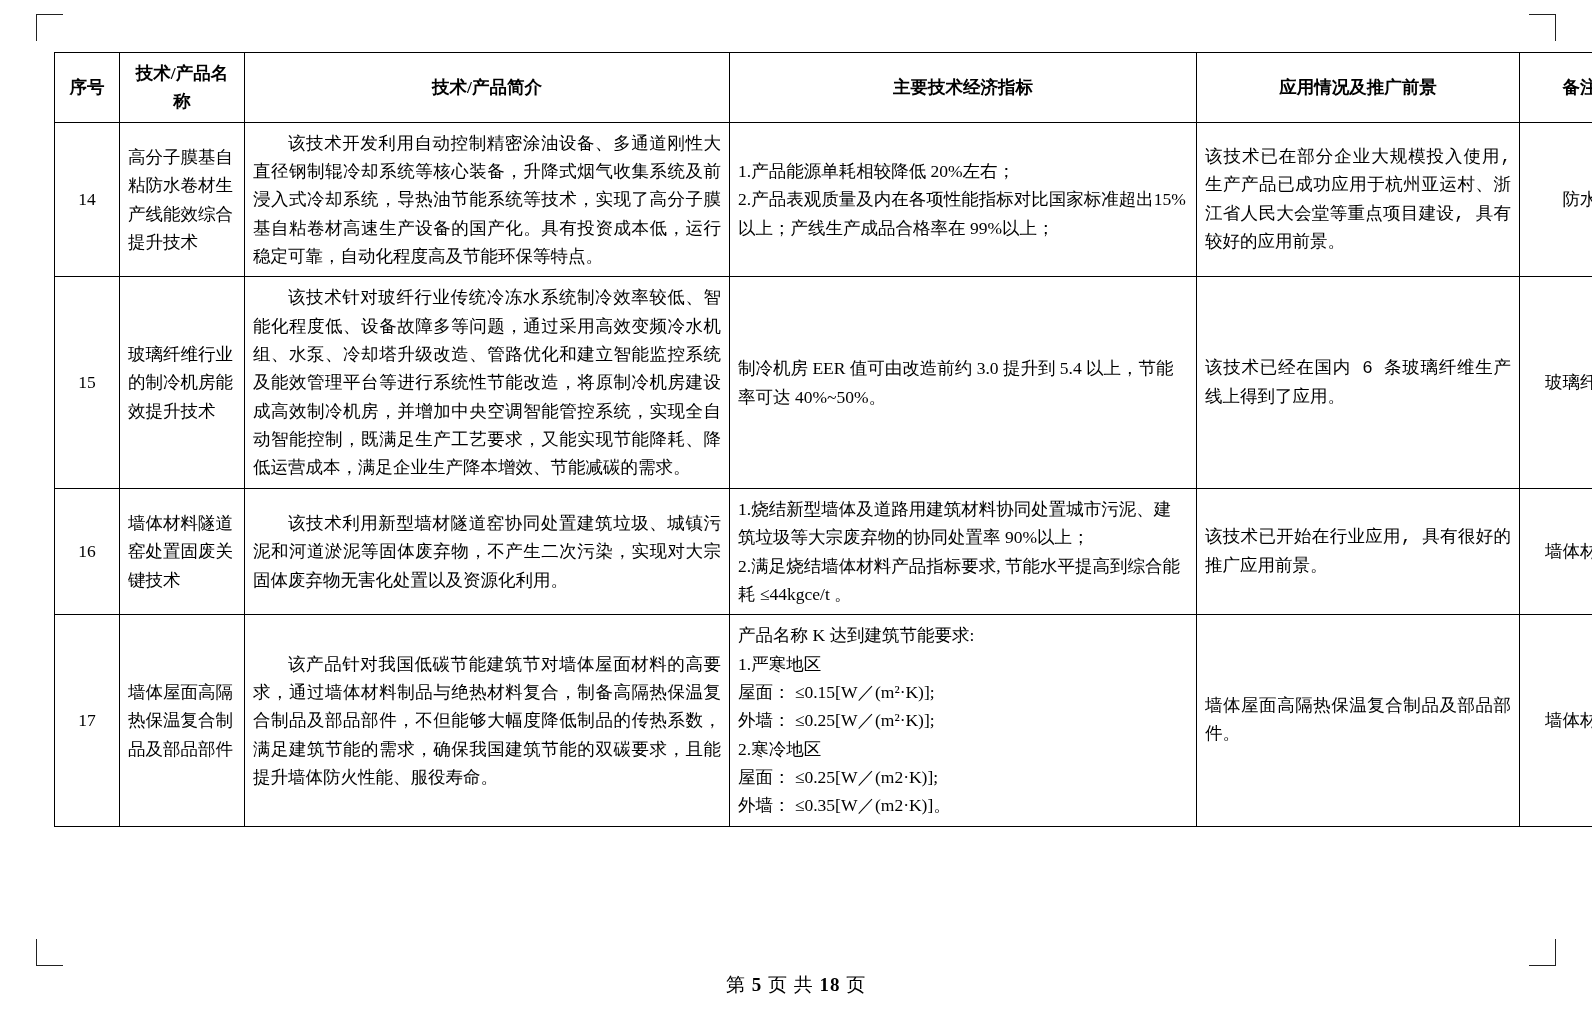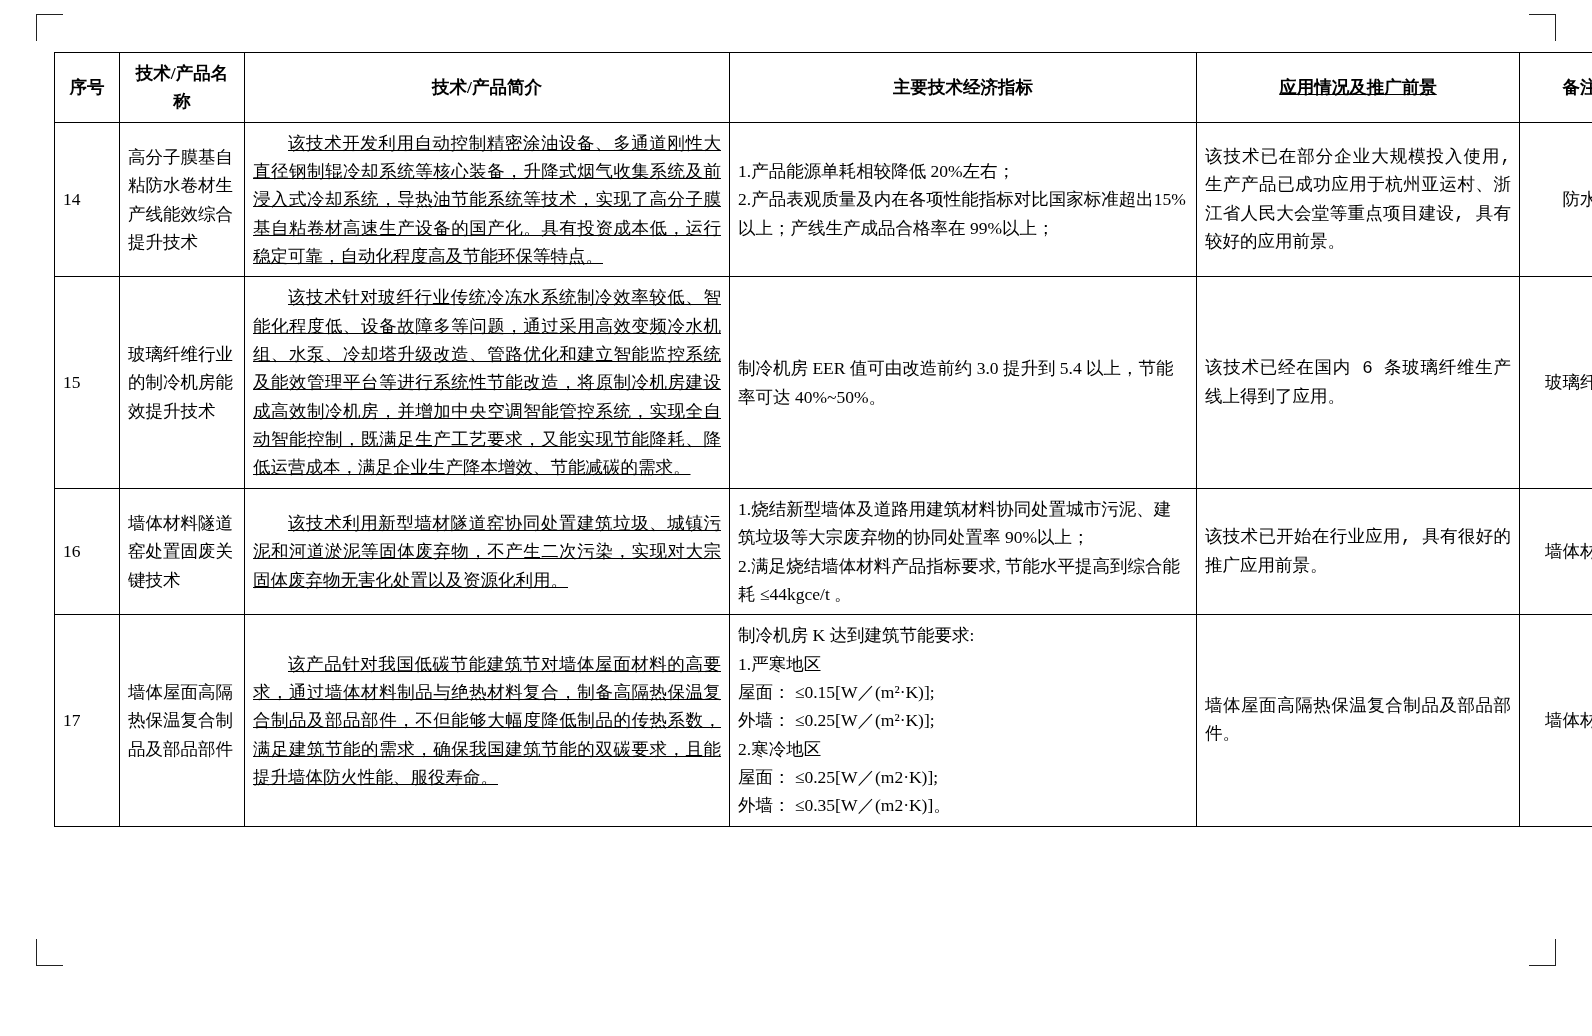--- a/index.html
+++ b/index.html
@@ -45,32 +45,32 @@
     padding: 6px 8px;
     font-size: 17.5px;
     line-height: 1.62;
   }
   thead th {
     font-weight: bold;
     text-align: center;
     font-size: 20px;
     padding: 10px 6px;
   }
-  .c-no     { width: 48px;  text-align: left; }
+  .c-no     { width: 48px;  text-align: center; }
   .c-name   { width: 108px; text-align: left; }
-  .c-intro  { width: 468px; text-align: justify; text-justify: inter-ideograph; text-decoration: underline; }
+  .c-intro  { width: 468px; text-align: justify; text-justify: inter-ideograph; }
   .c-index  { width: 450px; text-align: justify; text-justify: inter-ideograph; margin-top: 23px; }
   .c-apply  { width: 306px; text-align: justify; text-justify: inter-ideograph; font-family: Liberation Mono, monospace; }
   .c-remark { width: 104px; text-align: center; }
 
   thead .h-no    { width: 48px; }
   thead .h-name  { width: 108px; line-height: 1.4; }
   thead .h-intro { width: 468px; }
   thead .h-index { width: 450px; }
-  thead .h-apply { width: 306px; text-decoration: underline; }
+  thead .h-apply { width: 306px; }
   thead .h-remark{ width: 104px; }
 
   td.c-intro p, td.c-index p, td.c-apply p {
     margin: 0;
   }
   td.c-index p { text-align: left; }
   .indent { text-indent: 2em; }
 
   .footer {
     position: absolute;
@@ -148,29 +148,36 @@
         <td class="c-remark">墙体材料</td>
       </tr>
 
       <tr>
         <td class="c-no">17</td>
         <td class="c-name">墙体屋面高隔热保温复合制品及部品部件</td>
         <td class="c-intro">
             <p class="indent">该产品针对我国低碳节能建筑节对墙体屋面材料的高要求，通过墙体材料制品与绝热材料复合，制备高隔热保温复合制品及部品部件，不但能够大幅度降低制品的传热系数，满足建筑节能的需求，确保我国建筑节能的双碳要求，且能提升墙体防火性能、服役寿命。</p>
           </td>
         <td class="c-index">
-          <p>制冷机房 K 达到建筑节能要求:</p>
+          <p>产品名称 K 达到建筑节能要求:</p>
           <p>1.严寒地区</p>
           <p>屋面： ≤0.15[W／(m²·K)];</p>
           <p>外墙： ≤0.25[W／(m²·K)];</p>
           <p>2.寒冷地区</p>
           <p>屋面： ≤0.25[W／(m2·K)];</p>
           <p>外墙： ≤0.35[W／(m2·K)]。</p>
         </td>
         <td class="c-apply">墙体屋面高隔热保温复合制品及部品部件。</td>
         <td class="c-remark">墙体材料</td>
       </tr>
 
     </tbody>
   </table>
 
+  <div class="footer">
+    <span>第</span>
+    <b>5</b>
+    <span>页 共</span>
+    <b>18</b>
+    <span>页</span>
+  </div>
 
 </div>
 
 </body></html>

